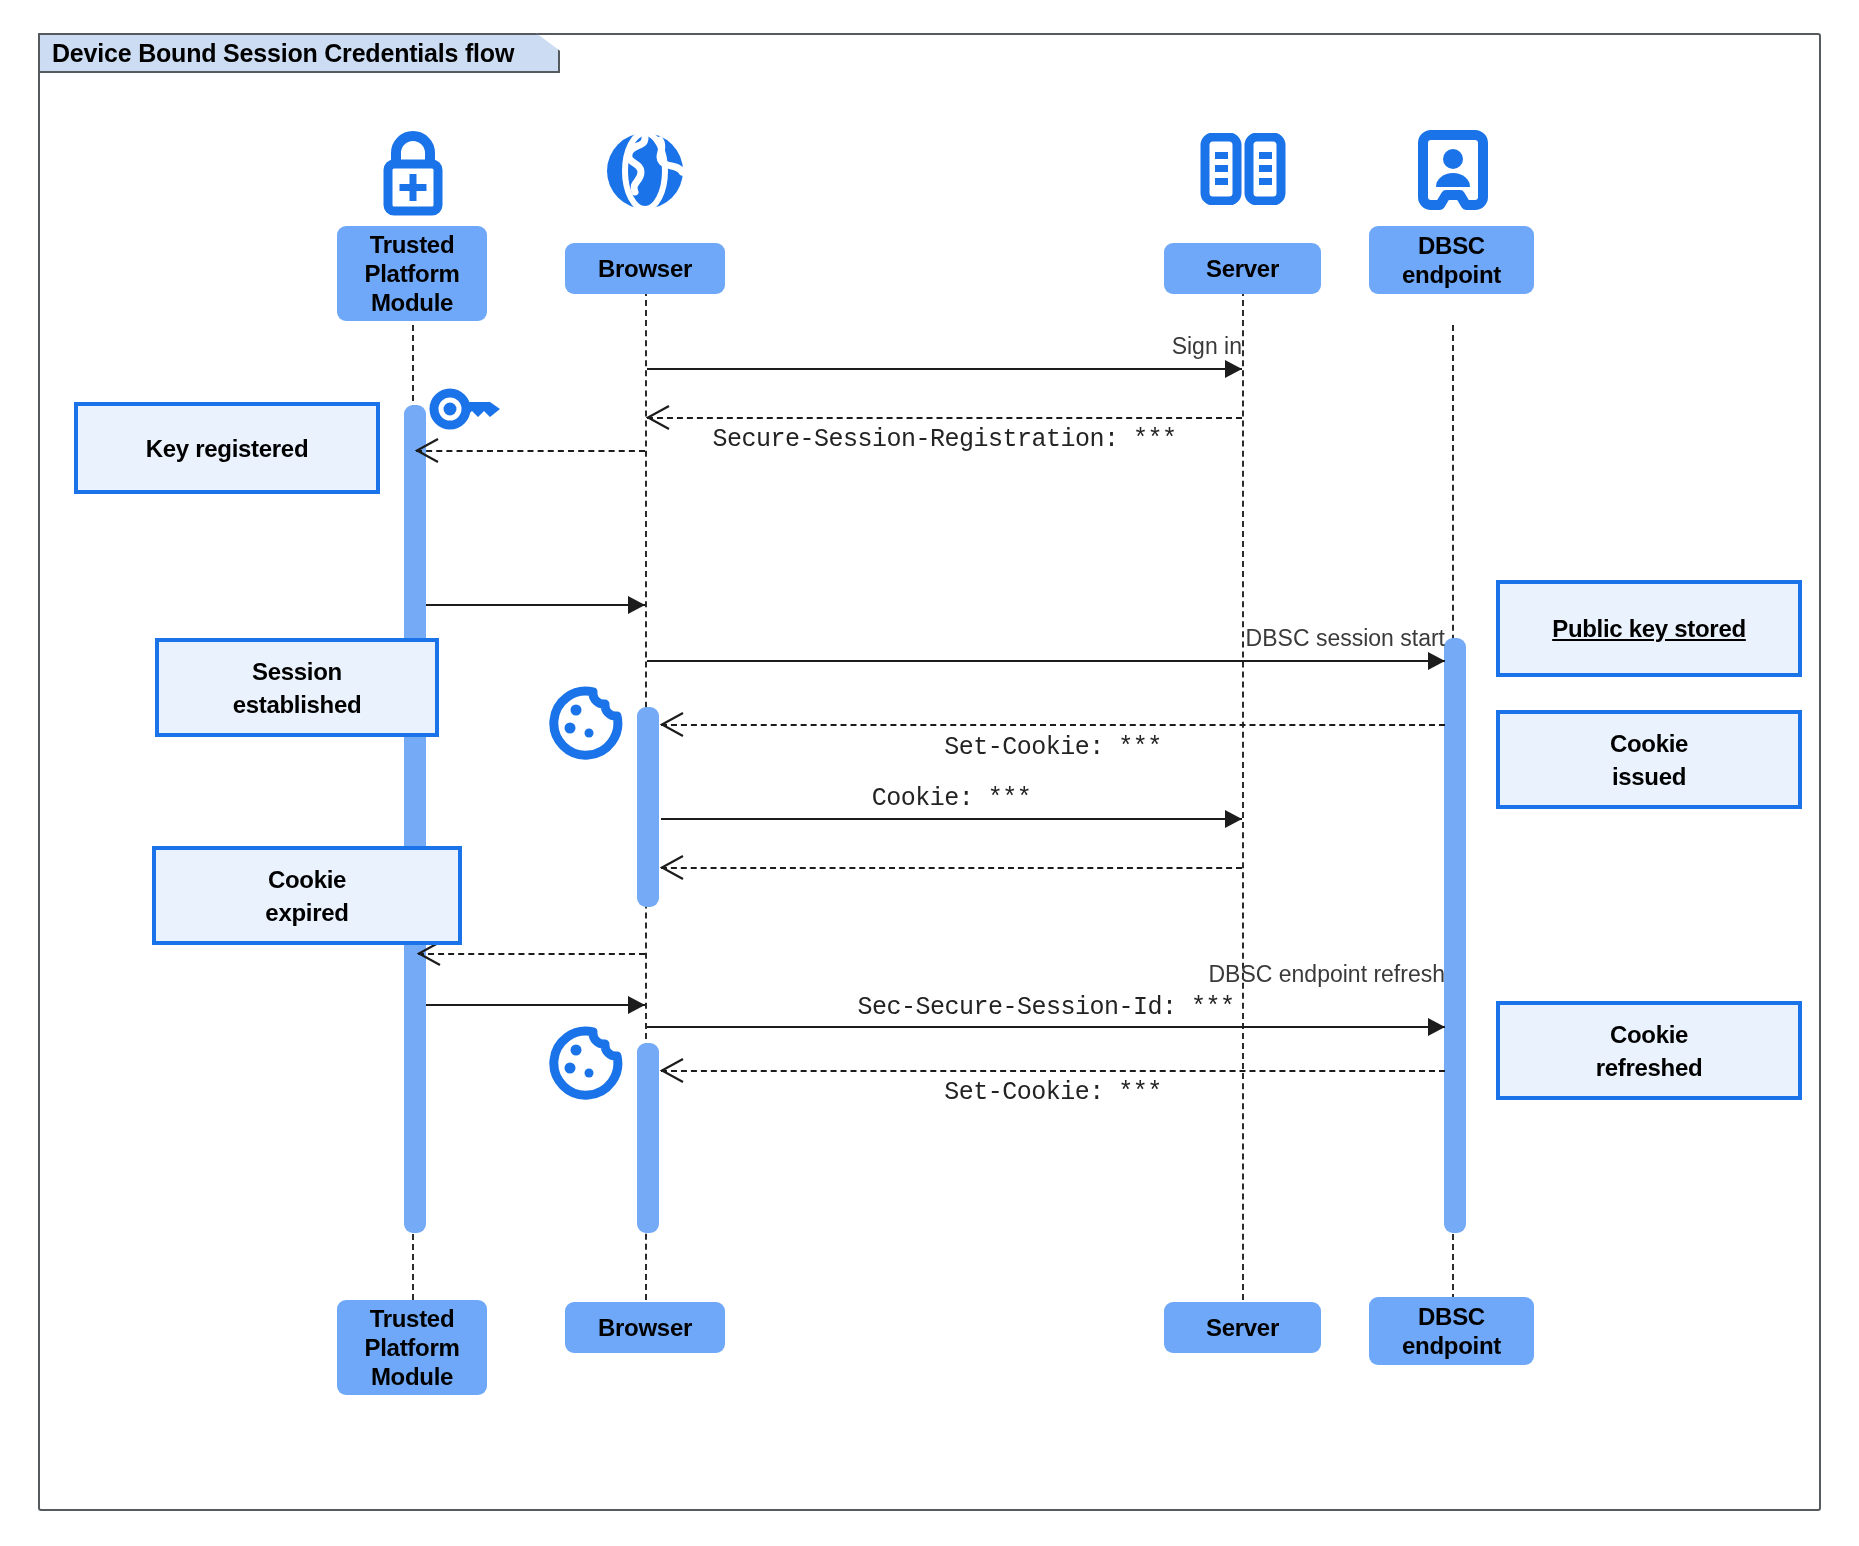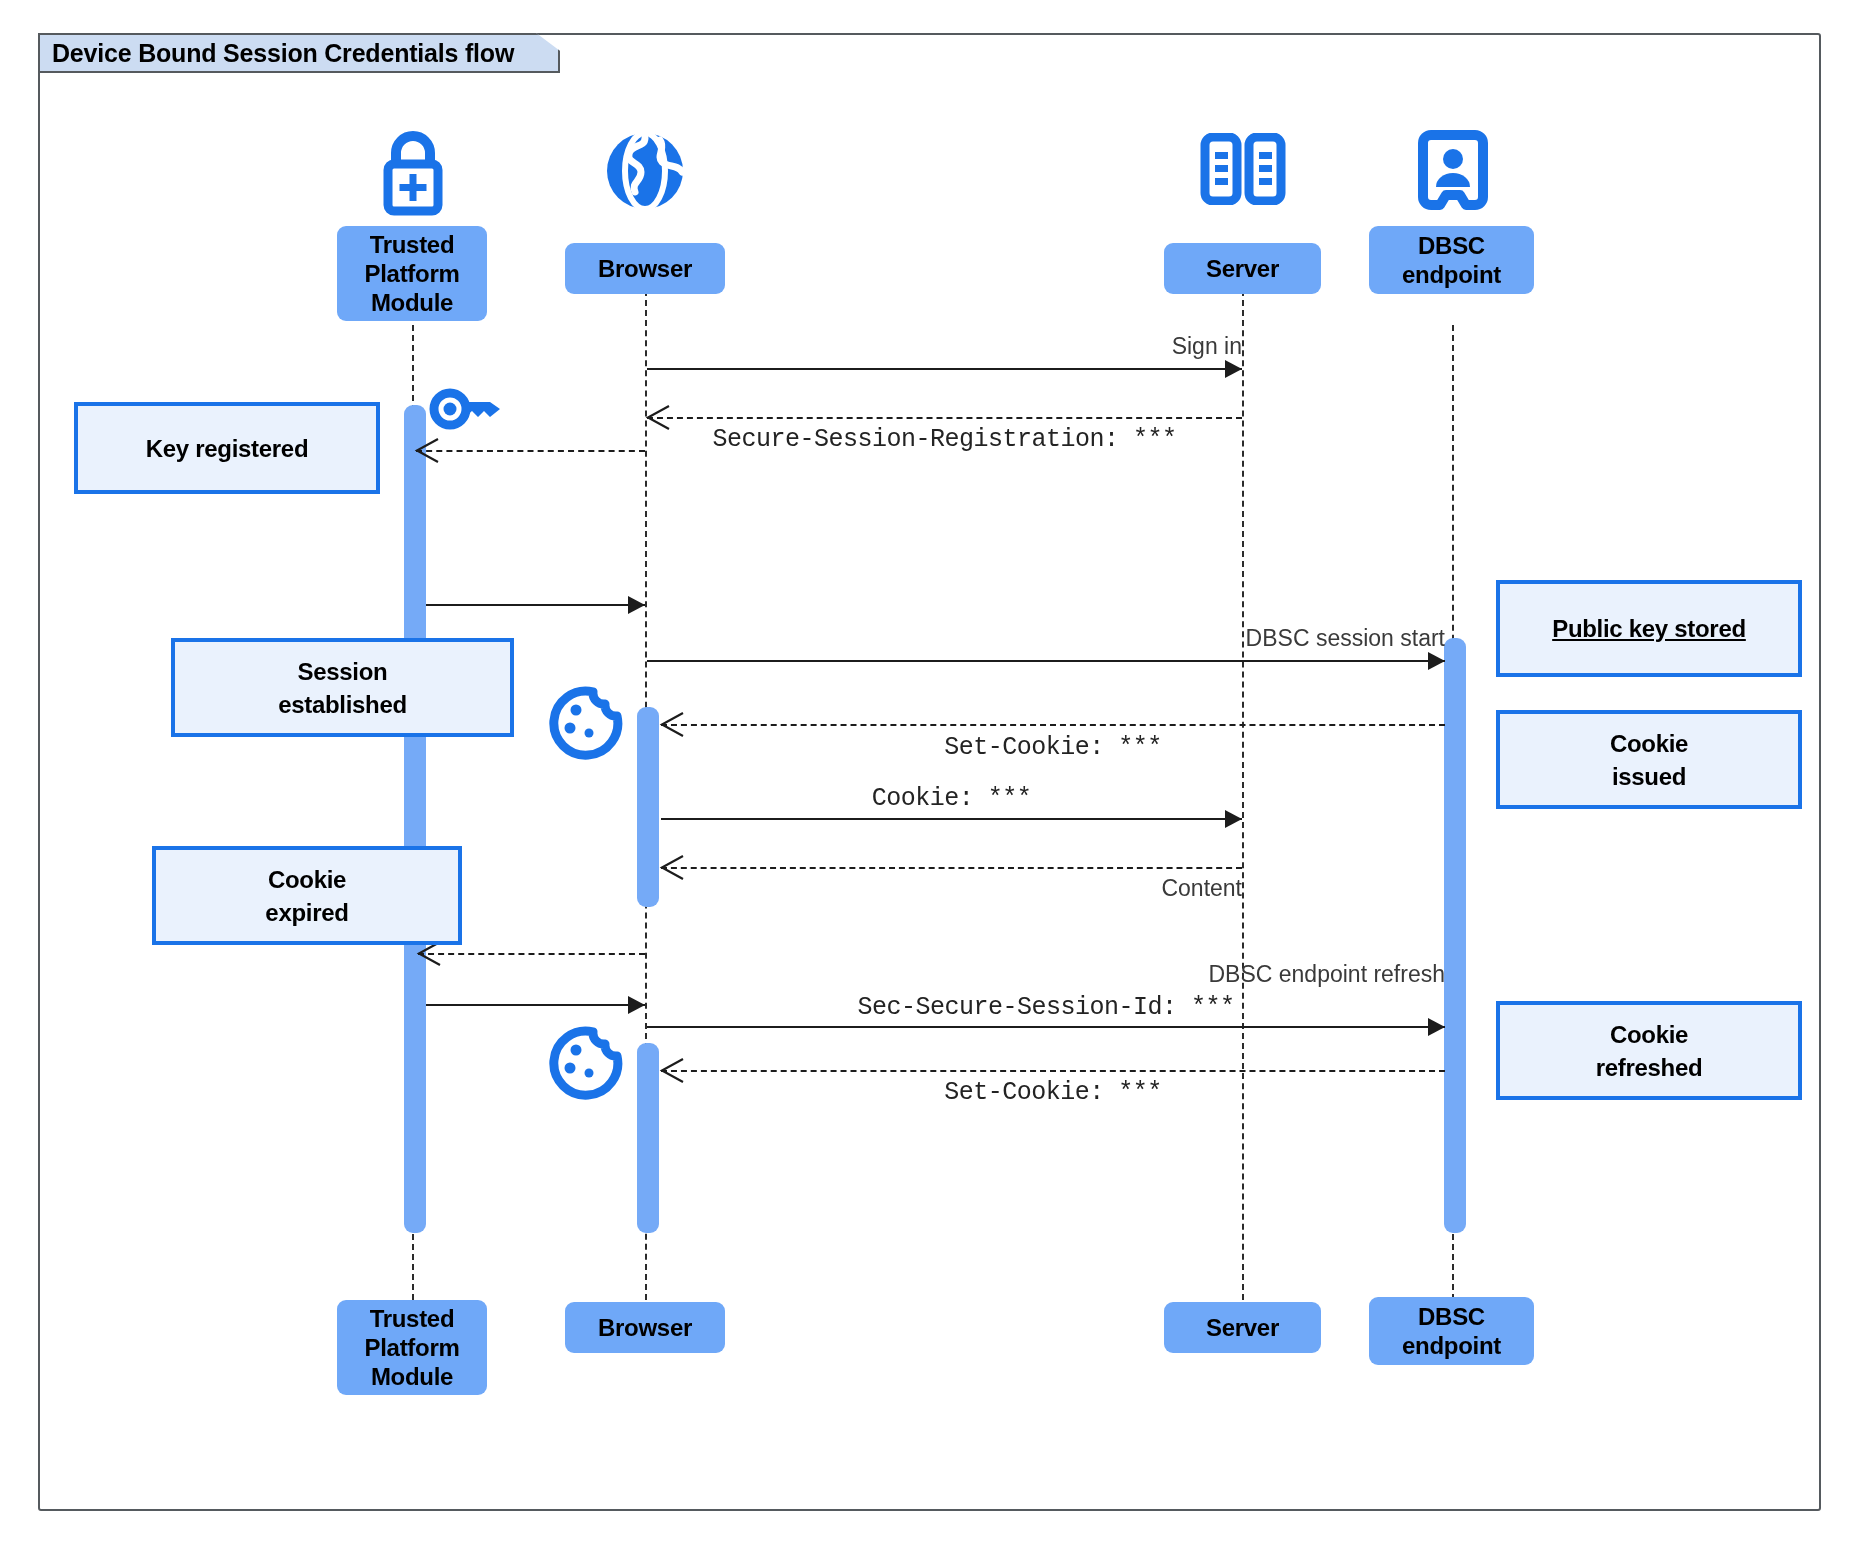--- a/index.html
+++ b/index.html
@@ -206,21 +206,21 @@
   </div>
 
   <div class="activation" style="left:404px;  top:405px; width:22px; height:828px;"></div>
   <div class="activation" style="left:637px;  top:707px; width:22px; height:200px;"></div>
   <div class="activation" style="left:637px;  top:1043px; width:22px; height:190px;"></div>
   <div class="activation" style="left:1444px; top:638px; width:22px; height:595px;"></div>
 
   <div class="note" style="left:74px; top:402px; width:306px; height:92px;">
     <span style="white-space:pre-line;">Key registered</span>
   </div>
-  <div class="note" style="left:171px; top:638px; width:343px; height:99px;">
+  <div class="note" style="left:155px; top:638px; width:284px; height:99px;">
     <span style="white-space:pre-line;">Session
 established</span>
   </div>
   <div class="note" style="left:152px; top:846px; width:310px; height:99px;">
     <span style="white-space:pre-line;">Cookie
 expired</span>
   </div>
 
   <div class="note" style="left:1496px; top:580px; width:306px; height:97px;">
     <span style="white-space:pre-line;text-decoration:underline;">Public key stored</span>
@@ -287,21 +287,20 @@
   <div class="msg-label mono" style="left:661px; top:784px; width:581px;">Cookie: ***</div>
 
   <div class="msg" style="left:661px; top:867px; width:581px;">
     <div class="msg-line dashed" style="width:581px;"></div>
     <div class="head-open" style="left:-2px;">
       <svg width="26" height="28" viewBox="0 0 26 28">
           <path d="M24 2 L3 13.5 L24 25" fill="none" stroke="#1c1c1c" stroke-width="2.2"></path>
         </svg>
     </div>
   </div>
-  <div class="msg-label sans" style="left:661px; top:875px; width:581px;">Content</div>
 
   <div class="msg" style="left:418px; top:953px; width:227px;">
     <div class="msg-line dashed" style="width:227px;"></div>
     <div class="head-open" style="left:-2px;">
       <svg width="26" height="28" viewBox="0 0 26 28">
           <path d="M24 2 L3 13.5 L24 25" fill="none" stroke="#1c1c1c" stroke-width="2.2"></path>
         </svg>
     </div>
   </div>
 

